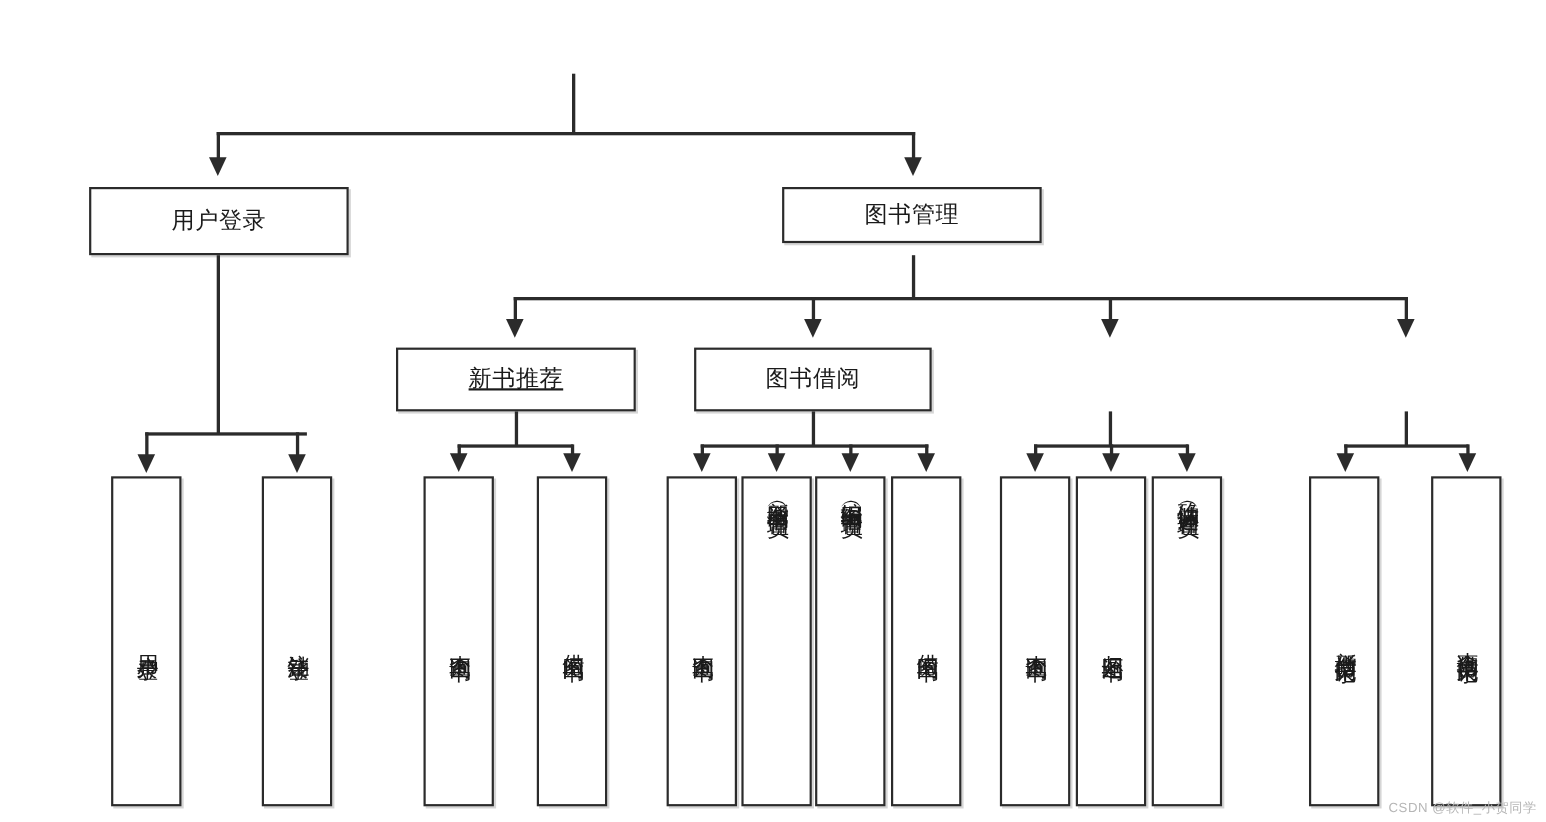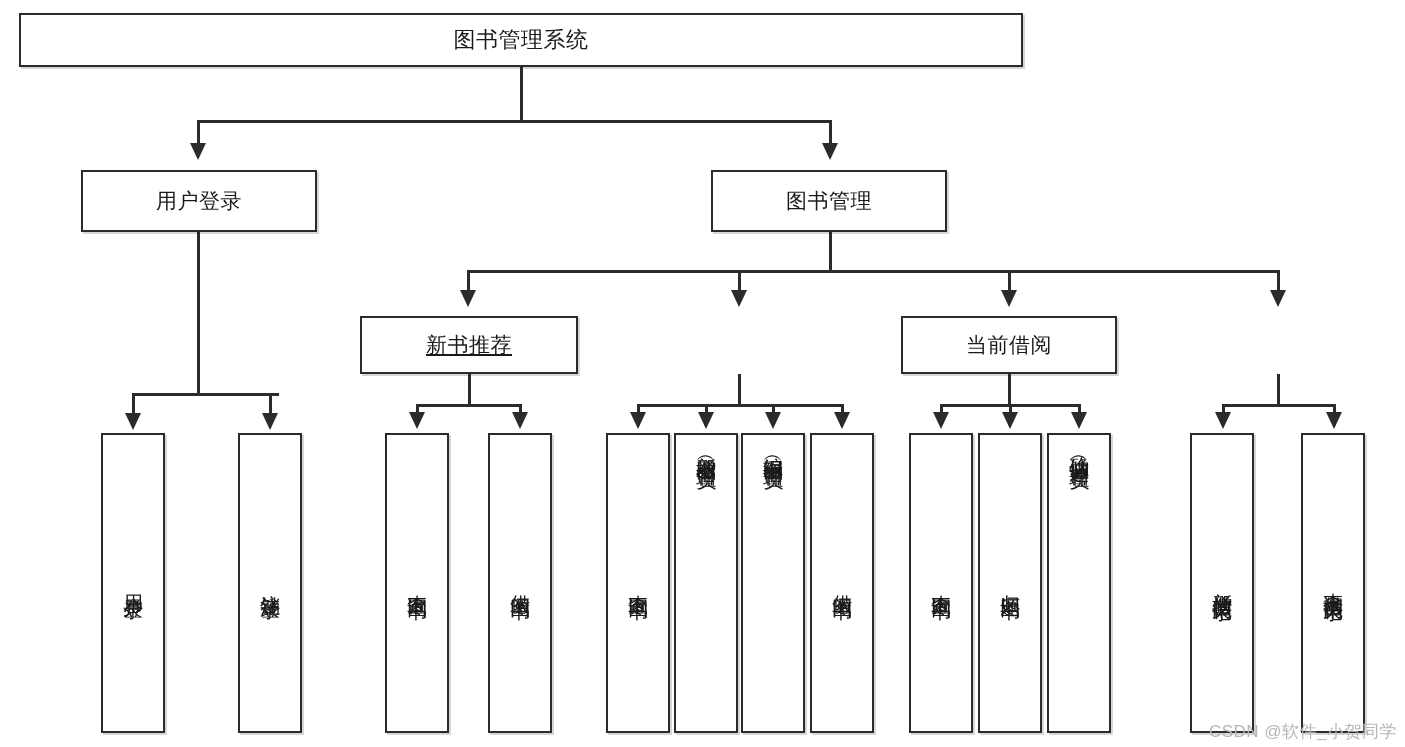--- a/index.html
+++ b/index.html
@@ -29,45 +29,42 @@
   .ln{position:absolute;background:#2b2b2b;}
   .ln.v{width:2.5px;}
   .ln.h{height:2.5px;}
 
   
   .arw{position:absolute;width:0;height:0;
        border-left:8px solid transparent;border-right:8px solid transparent;
        border-top:17px solid #2b2b2b;}
 
   
-  #wm{position:absolute;right:8px;bottom:4px;color:#b6b6b6;font-size:17px;
+  #wm{position:absolute;right:8px;bottom:4px;color:#b6b6b6;font-size:12px;
       letter-spacing:.5px;white-space:nowrap;}
 </style>
 </head>
 <body>
 
 <div id="canvas">
 
-  <div class="node root" style="left:19px;top:13px;width:1004px;height:54px;">
-    <span class="lbl">图书管理系统</span>
-  </div>
 
   <div class="ln v" style="left:520px;top:67px;width:2.5px;height:53px;"></div>
 
   <div class="ln h" style="left:197px;top:120px;width:635px;height:2.5px;"></div>
 
   <div class="ln v" style="left:197px;top:120px;width:2.5px;height:25px;"></div>
   <div class="arw" style="left:190px;top:143px;"></div>
   <div class="ln v" style="left:829px;top:120px;width:2.5px;height:25px;"></div>
   <div class="arw" style="left:822px;top:143px;"></div>
 
   <div class="node" style="left:81px;top:170px;width:236px;height:62px;">
     <span class="lbl">用户登录</span>
   </div>
-  <div class="node" style="left:711px;top:170px;width:236px;height:62px;align-items:center;">
+  <div class="node" style="left:711px;top:170px;width:236px;height:51px;align-items:center;">
     <span class="lbl">图书管理</span>
   </div>
 
   <div class="ln v" style="left:197px;top:232px;width:2.5px;height:163px;"></div>
   <div class="ln h" style="left:132px;top:393px;width:147px;height:2.5px;"></div>
   <div class="ln v" style="left:132px;top:393px;width:2.5px;height:22px;"></div>
   <div class="arw" style="left:125px;top:413px;"></div>
   <div class="ln v" style="left:269px;top:393px;width:2.5px;height:22px;"></div>
   <div class="arw" style="left:262px;top:413px;"></div>
 
@@ -78,22 +75,22 @@
   <div class="ln v" style="left:738px;top:270px;width:2.5px;height:22px;"></div>
   <div class="arw" style="left:731px;top:290px;"></div>
   <div class="ln v" style="left:1008px;top:270px;width:2.5px;height:22px;"></div>
   <div class="arw" style="left:1001px;top:290px;"></div>
   <div class="ln v" style="left:1277px;top:270px;width:2.5px;height:22px;"></div>
   <div class="arw" style="left:1270px;top:290px;"></div>
 
   <div class="node" style="left:360px;top:316px;width:218px;height:58px;text-decoration:underline;">
     <span class="lbl">新书推荐</span>
   </div>
-  <div class="node" style="left:901px;top:316px;width:216px;height:58px;">
-    <span class="lbl">当前借阅</span>
+  <div class="node" style="left:631px;top:316px;width:216px;height:58px;">
+    <span class="lbl">图书借阅</span>
   </div>
 
   <div class="ln v" style="left:468px;top:374px;width:2.5px;height:32px;"></div>
   <div class="ln h" style="left:416px;top:404px;width:105px;height:2.5px;"></div>
   <div class="ln v" style="left:416px;top:404px;width:2.5px;height:14px;"></div>
   <div class="arw" style="left:409px;top:412px;"></div>
   <div class="ln v" style="left:519px;top:404px;width:2.5px;height:14px;"></div>
   <div class="arw" style="left:512px;top:412px;"></div>
 
   <div class="ln v" style="left:738px;top:374px;width:2.5px;height:32px;"></div>

